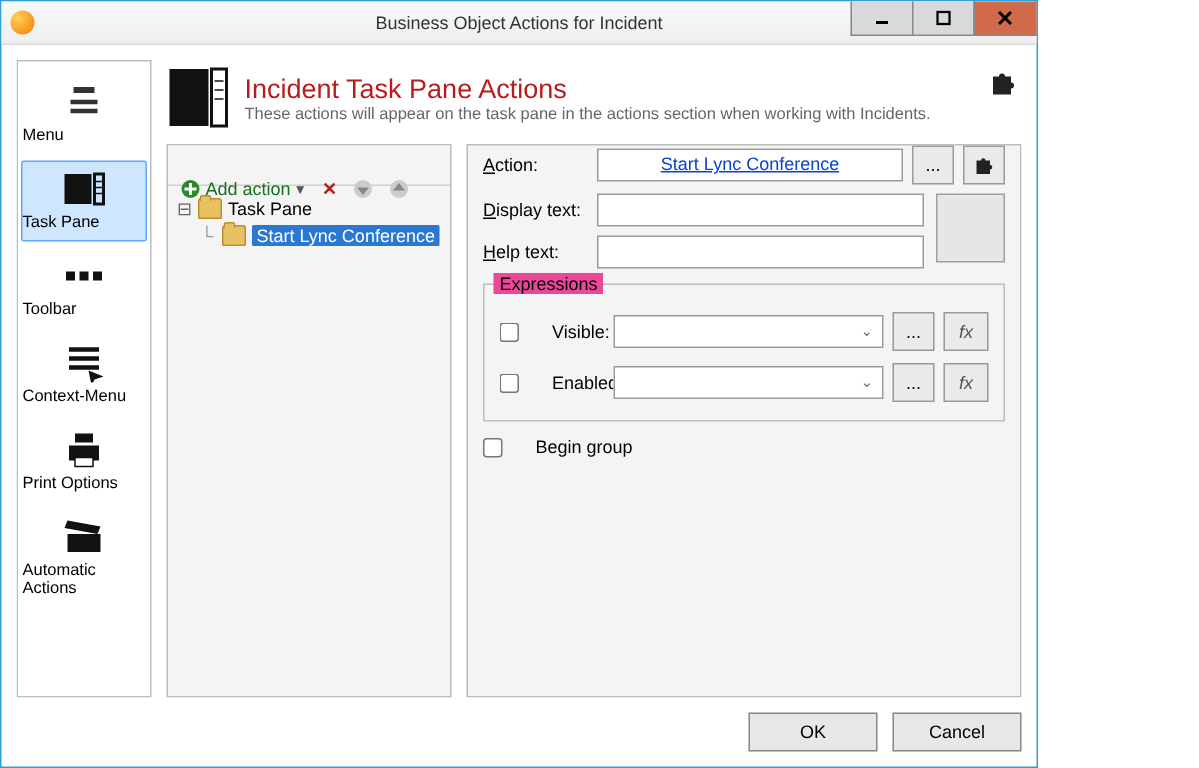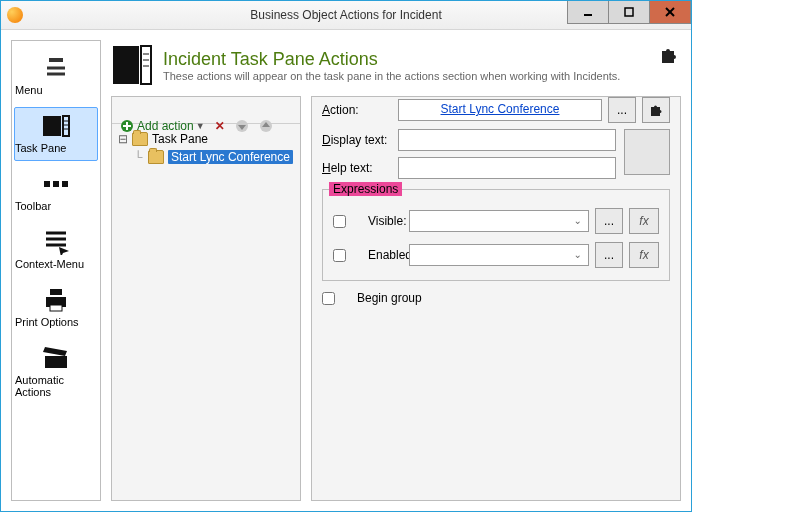--- a/index.html
+++ b/index.html
@@ -61,21 +61,21 @@
   .side-item .ic{width:32px;height:28px;margin:0 auto 2px;display:flex;align-items:center;justify-content:center;}
   .side-item .lbl{font-size:11px;line-height:12px;}
 
   .content {
     flex:1;display:flex;flex-direction:column;
   }
   .header {
     display:flex;align-items:center;gap:10px;padding:4px 0 10px;position:relative;
   }
   .header .big-icon{width:42px;height:42px;}
-  .header h1{font-size:18px;font-weight:normal;margin:0;color:#4d7c0f;}
+  .header h1{font-size:18px;font-weight:normal;margin:0;color:#b91c1c;}
   .header .sub{font-size:11px;color:#666;}
   .header .puzzle{position:absolute;right:4px;top:6px;color:#222;}
   .panels {flex:1;display:flex;gap:10px;}
   .tree-panel, .form-panel {
     border:1px solid #bdbdbd;background:#f4f4f4;box-sizing:border-box;
   }
   .tree-panel{width:190px;display:flex;flex-direction:column;}
   .tree-toolbar{
     height:26px;border-bottom:1px solid #cfcfcf;display:flex;align-items:center;
     padding:0 4px;gap:2px;background:#f4f4f4;
@@ -350,14 +350,22 @@
                 <input type="checkbox" style="">
                 <span>Begin group</span>
               </label>
             </div>
           </div>
         </div>
       </div>
 
     </div>
 
+    <div class="footer">
+      <div class="btn">
+          <span>OK</span>
+        </div>
+      <div class="btn">
+          <span>Cancel</span>
+        </div>
+    </div>
   </div>
 </div>
 
 </body></html>

